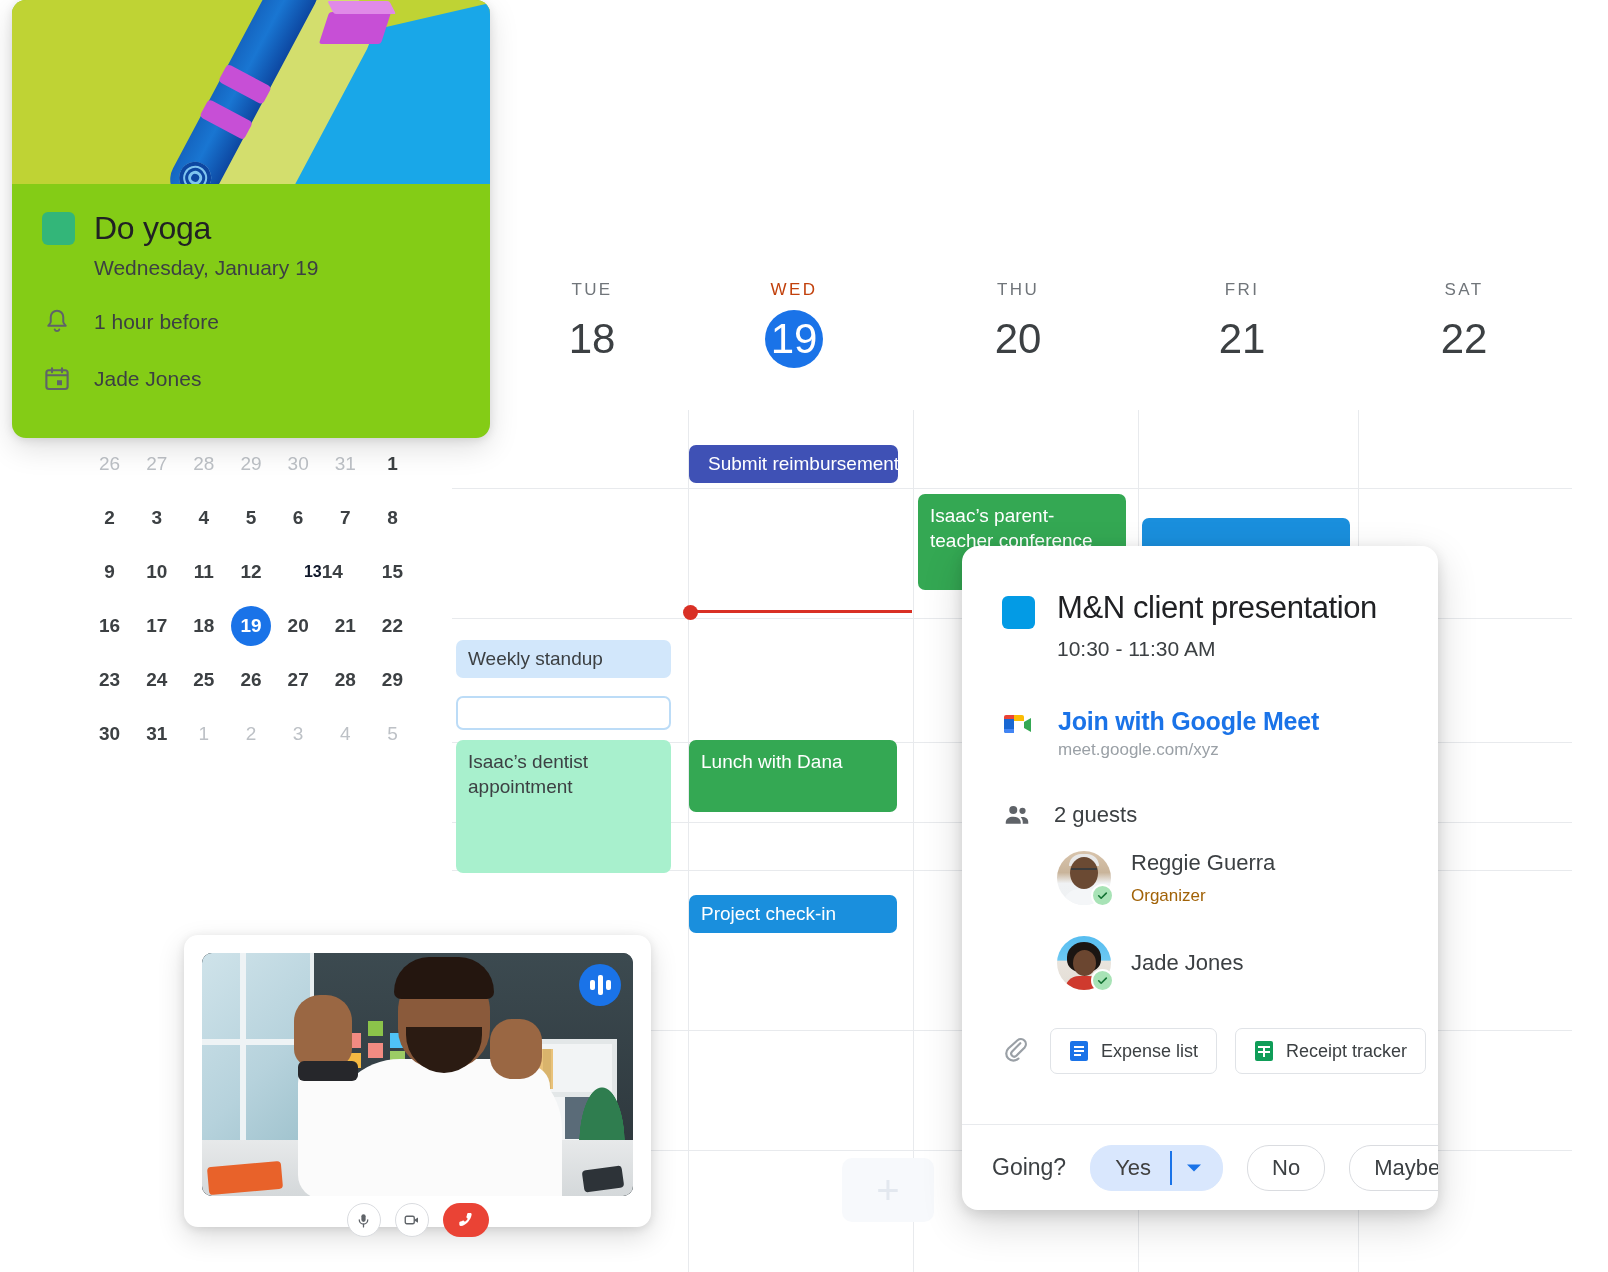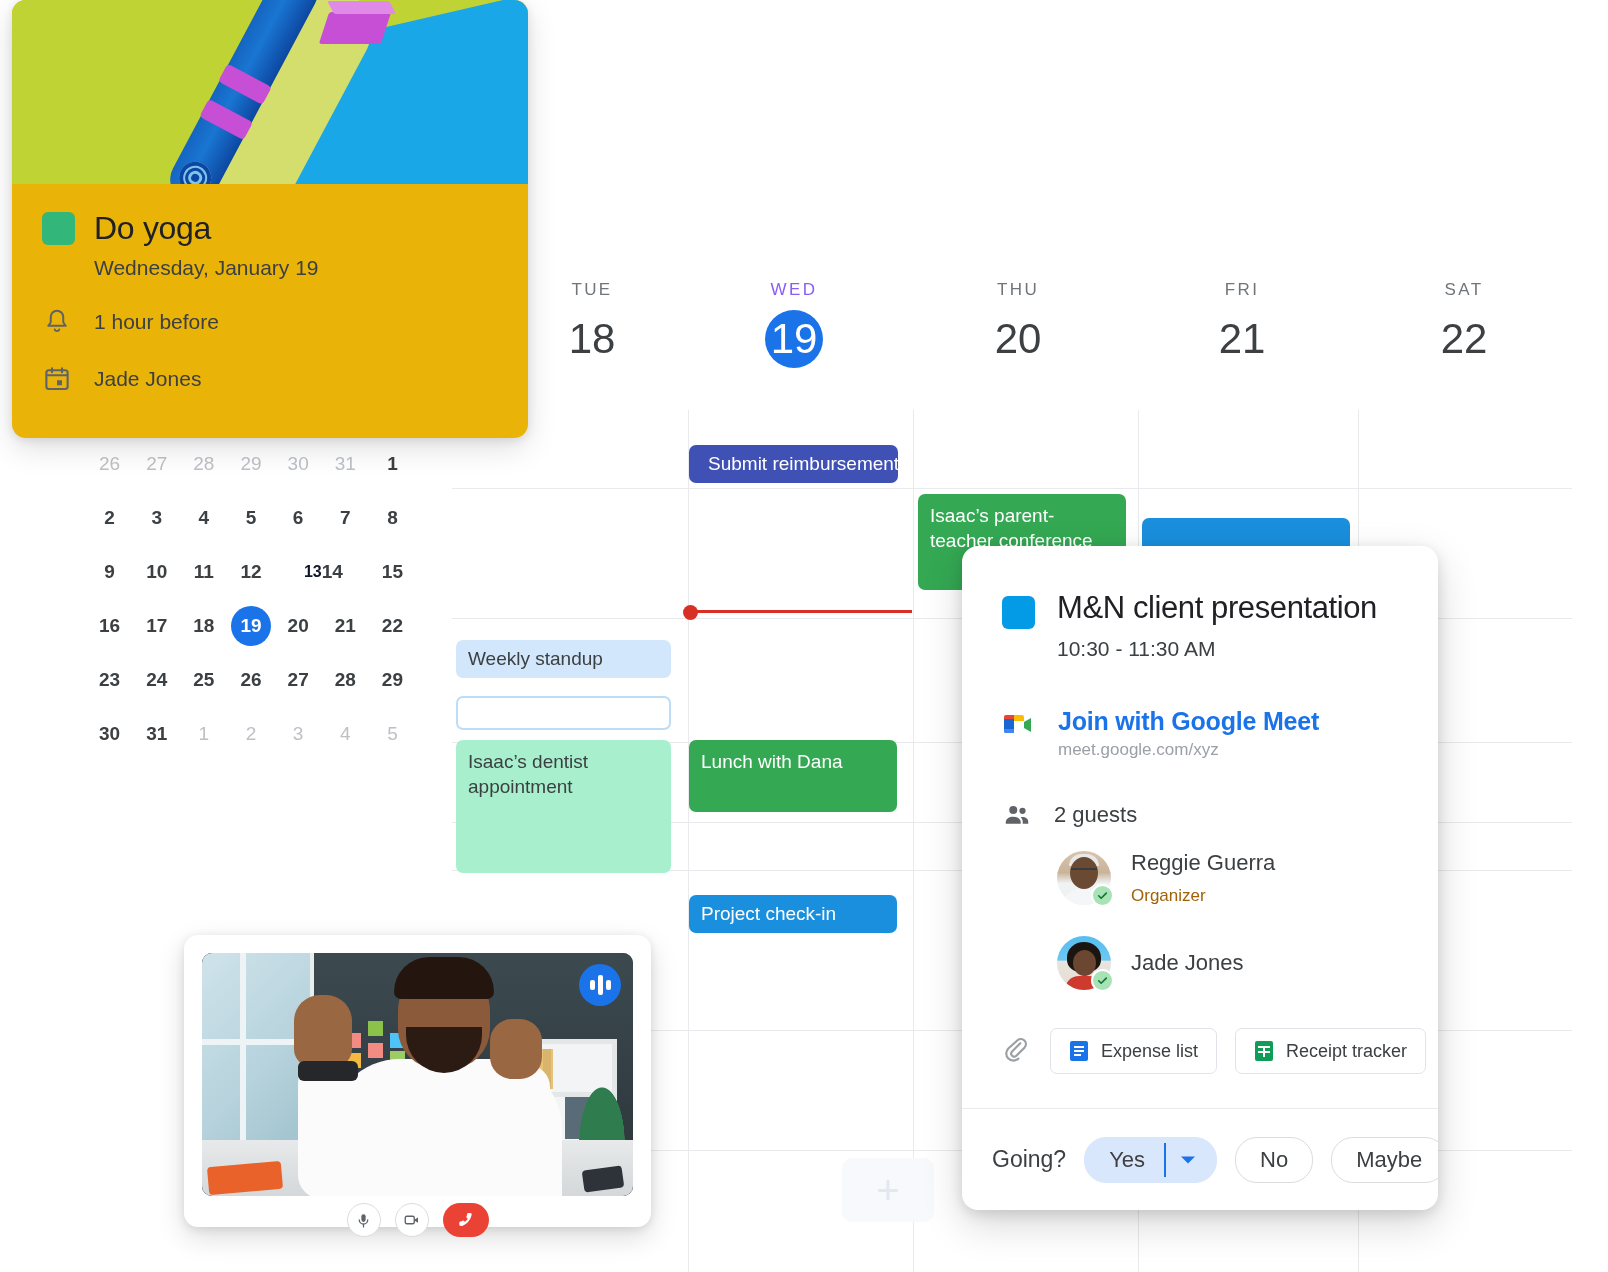--- a/index.html
+++ b/index.html
@@ -17,21 +17,21 @@
     width: 1120px; height: 1010px;
     background: #ffffff;
   }
   .cal-header { position: relative; height: 148px; }
   .day-col-head {
     position: absolute; top: 18px; width: 200px; text-align: center;
   }
   .day-name {
     font-size: 17px; letter-spacing: 2.4px; color: #70757a; font-weight: 400;
   }
-  .day-name.today { color: #8b5cf6; font-weight: 500; }
+  .day-name.today { color: #c2410c; font-weight: 500; }
   .day-num {
     margin-top: 10px; font-size: 42px; color: #3c4043; font-weight: 400;
     line-height: 58px;
   }
   .day-num.today {
     color: #fff; background: #1a73e8; border-radius: 50%;
     width: 58px; height: 58px; margin: 10px auto 0; line-height: 58px;
   }
 
   .grid-area { position: absolute; left: 0; top: 148px; right: 0; bottom: 0; }
@@ -62,22 +62,22 @@
     background: #d93025;
   }
   .add-ghost {
     position: absolute; width: 92px; height: 64px; border-radius: 10px;
     background: #f7f9fc; display:flex; align-items:center; justify-content:center;
     color: #e3e8ef; font-size: 40px; font-weight: 300;
   }
 
   
   .yoga-card {
-    position: absolute; left: 12px; top: 0px; width: 516px; height: 438px;
-    background: #eab308; border-radius: 14px;
+    position: absolute; left: 12px; top: 0px; width: 478px; height: 438px;
+    background: #84cc16; border-radius: 14px;
     box-shadow: 0 2px 10px rgba(0,0,0,.10), 0 10px 30px rgba(0,0,0,.13);
     overflow: hidden;
   }
   .yoga-img { position: relative; width: 100%; height: 184px; background: #bfd334; overflow: hidden; }
   .ym-mat {
     position: absolute; width: 330px; height: 215px; background: #19a7e8;
     left: 243px; top: 22px; transform: rotate(-13deg);
   }
   .ym-mat-shadow {
     position: absolute; width: 110px; height: 300px; background: #d3de6d;
@@ -274,23 +274,23 @@
   .guest-name { font-size: 22px; color: #3c4043; }
   .guest-sub { font-size: 17px; color: #a16207; margin-top: 10px; }
 
   .pp-attach { display: flex; align-items: center; gap: 18px; margin-top: 38px; }
   .chip {
     display: flex; align-items: center; gap: 12px;
     border: 1px solid #e0e3e7; border-radius: 7px; padding: 11px 18px;
     background: #fff; font-size: 18px; color: #3c4043; white-space: nowrap;
   }
   .pp-footer {
-    position: absolute; left: 0; right: 0; bottom: 0; height: 102px;
+    position: absolute; left: 0; right: 0; bottom: 0; height: 86px;
     border-top: 1px solid #e8eaed; display: flex; align-items: center;
-    padding: 0 30px; gap: 18px;
+    padding: 0 30px; gap: 24px;
   }
   .going-lbl { font-size: 23px; color: #3c4043; }
   .rsvp {
     border-radius: 22px; border: 1px solid #dadce0; background: #fff;
     height: 46px; display: flex; align-items: center; justify-content: center;
     font-size: 22px; color: #3c4043; padding: 0 24px;
   }
   .rsvp.sel {
     background: #d9e7fd; border-color: #d9e7fd; color: #404040; padding: 0;
   }

